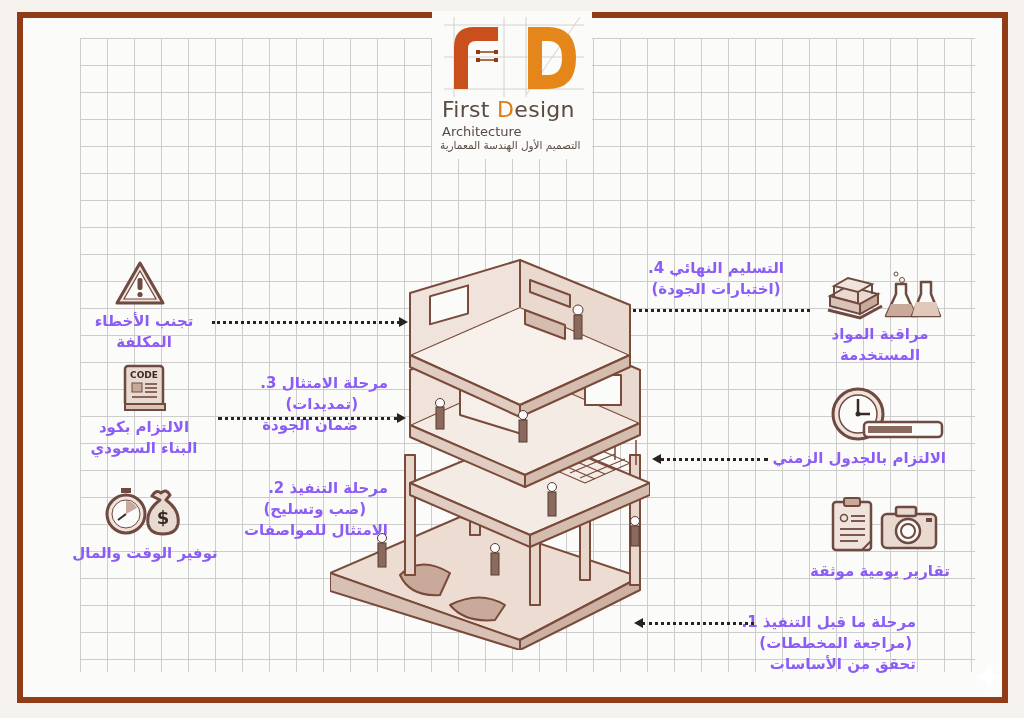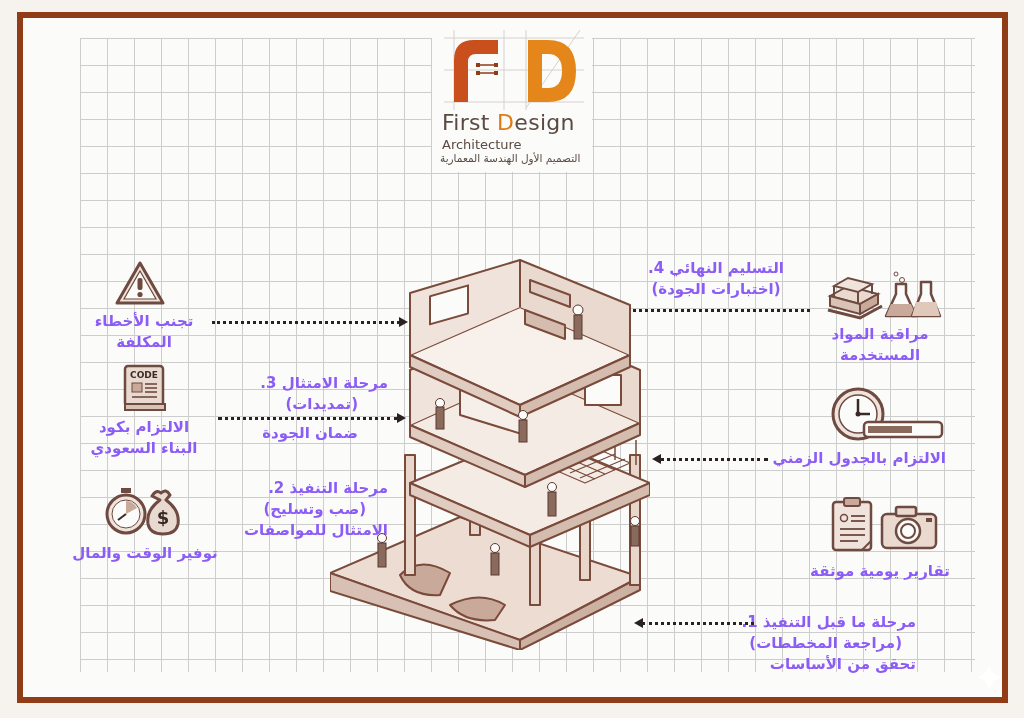--- a/index.html
+++ b/index.html
@@ -16,21 +16,21 @@
     background: #fbfbfa;
   }
   .grid {
     position: absolute; left: 80px; top: 38px; width: 895px; height: 634px;
     background-image:
       linear-gradient(to right, #cdcdcd 1.5px, transparent 1.5px),
       linear-gradient(to bottom, #cdcdcd 1.5px, transparent 1.5px);
     background-size: 27px 27px;
   }
   .logo-box {
-    position: absolute; left: 432px; top: 24px; width: 160px; height: 148px;
+    position: absolute; left: 432px; top: 11px; width: 160px; height: 148px;
     background: #fbfbfa;
     text-align: right;
   }
   .logo-mark { position: absolute; left: 12px; top: 6px; }
   .brand-name {
     position: absolute; left: 10px; top: 86px;
     font-family: "DejaVu Sans", sans-serif; font-size: 22px; color: #5a4a42;
     letter-spacing: 0.3px; white-space: nowrap;
   }
   .brand-name .d { color: #e07a12; }
@@ -135,21 +135,21 @@
   <path d="M48 12 Q52 5 57 9 Q62 4 66 11 L62 16 Q76 26 74 40 Q72 50 59 50 Q46 50 44 40 Q42 26 56 16 Z" fill="#e9dad1" stroke="#6e4a40" stroke-width="3" stroke-linejoin="round"></path>
   <text x="59" y="40" font-size="18" font-weight="bold" text-anchor="middle" fill="#3a2a25" font-family="DejaVu Sans, sans-serif">$</text>
 </svg>
 <div class="label" style="left:70px;top:543px;width:150px">
   <div>توفير الوقت والمال</div>
 </div>
 
 <div class="label r" style="left:230px;top:373px;width:158px">
   <div><span>مرحلة الامتثال</span> <span>3.</span></div>
   <div style="padding-right:30px">(تمديدات)</div>
-  <div style="padding-right:30px;margin-top:8px">ضمان الجودة</div>
+  <div style="padding-right:30px;">ضمان الجودة</div>
 </div>
 <div class="arrow right" style="left:218px;top:417px;width:180px"></div>
 
 <div class="label r" style="left:230px;top:478px;width:158px">
   <div><span>مرحلة التنفيذ</span> <span>2.</span></div>
   <div style="padding-right:22px">(صب وتسليح)</div>
   <div>الامتثال للمواصفات</div>
 </div>
 
 <div class="arrow right" style="left:212px;top:321px;width:188px"></div>
@@ -210,21 +210,21 @@
   <circle cx="78" cy="35" r="12" fill="#fbfbfa" stroke="#6e4a40" stroke-width="2.5"></circle>
   <circle cx="78" cy="35" r="7" fill="none" stroke="#6e4a40" stroke-width="2"></circle>
   <rect x="96" y="22" width="6" height="4" fill="#6e4a40"></rect>
 </svg>
 <div class="label" style="left:810px;top:561px;width:140px">
   <div>تقارير يومية موثقة</div>
 </div>
 
 <div class="label r" style="left:756px;top:612px;width:160px">
   <div><span>مرحلة ما قبل التنفيذ</span> <span>1.</span></div>
-  <div style="padding-right:14px">(مراجعة المخططات)</div>
+  <div style="padding-right:4px">(مراجعة المخططات)</div>
   <div style="padding-right:0">تحقق من الأساسات</div>
 </div>
 <div class="arrow left" style="left:642px;top:622px;width:112px"></div>
 
 <svg class="building" width="320" height="395" viewBox="0 0 320 395">
   <g stroke="#7a4a3a" stroke-width="2" stroke-linejoin="round" fill="#f1e6df">
 
     <path d="M0 318 L130 262 L310 322 L190 385 Z" fill="#ecdcd2"></path>
     <path d="M0 318 V336 L190 395 V385 Z" fill="#d8c1b4"></path>
     <path d="M190 385 V395 L310 335 V322 Z" fill="#cdb2a3"></path>

